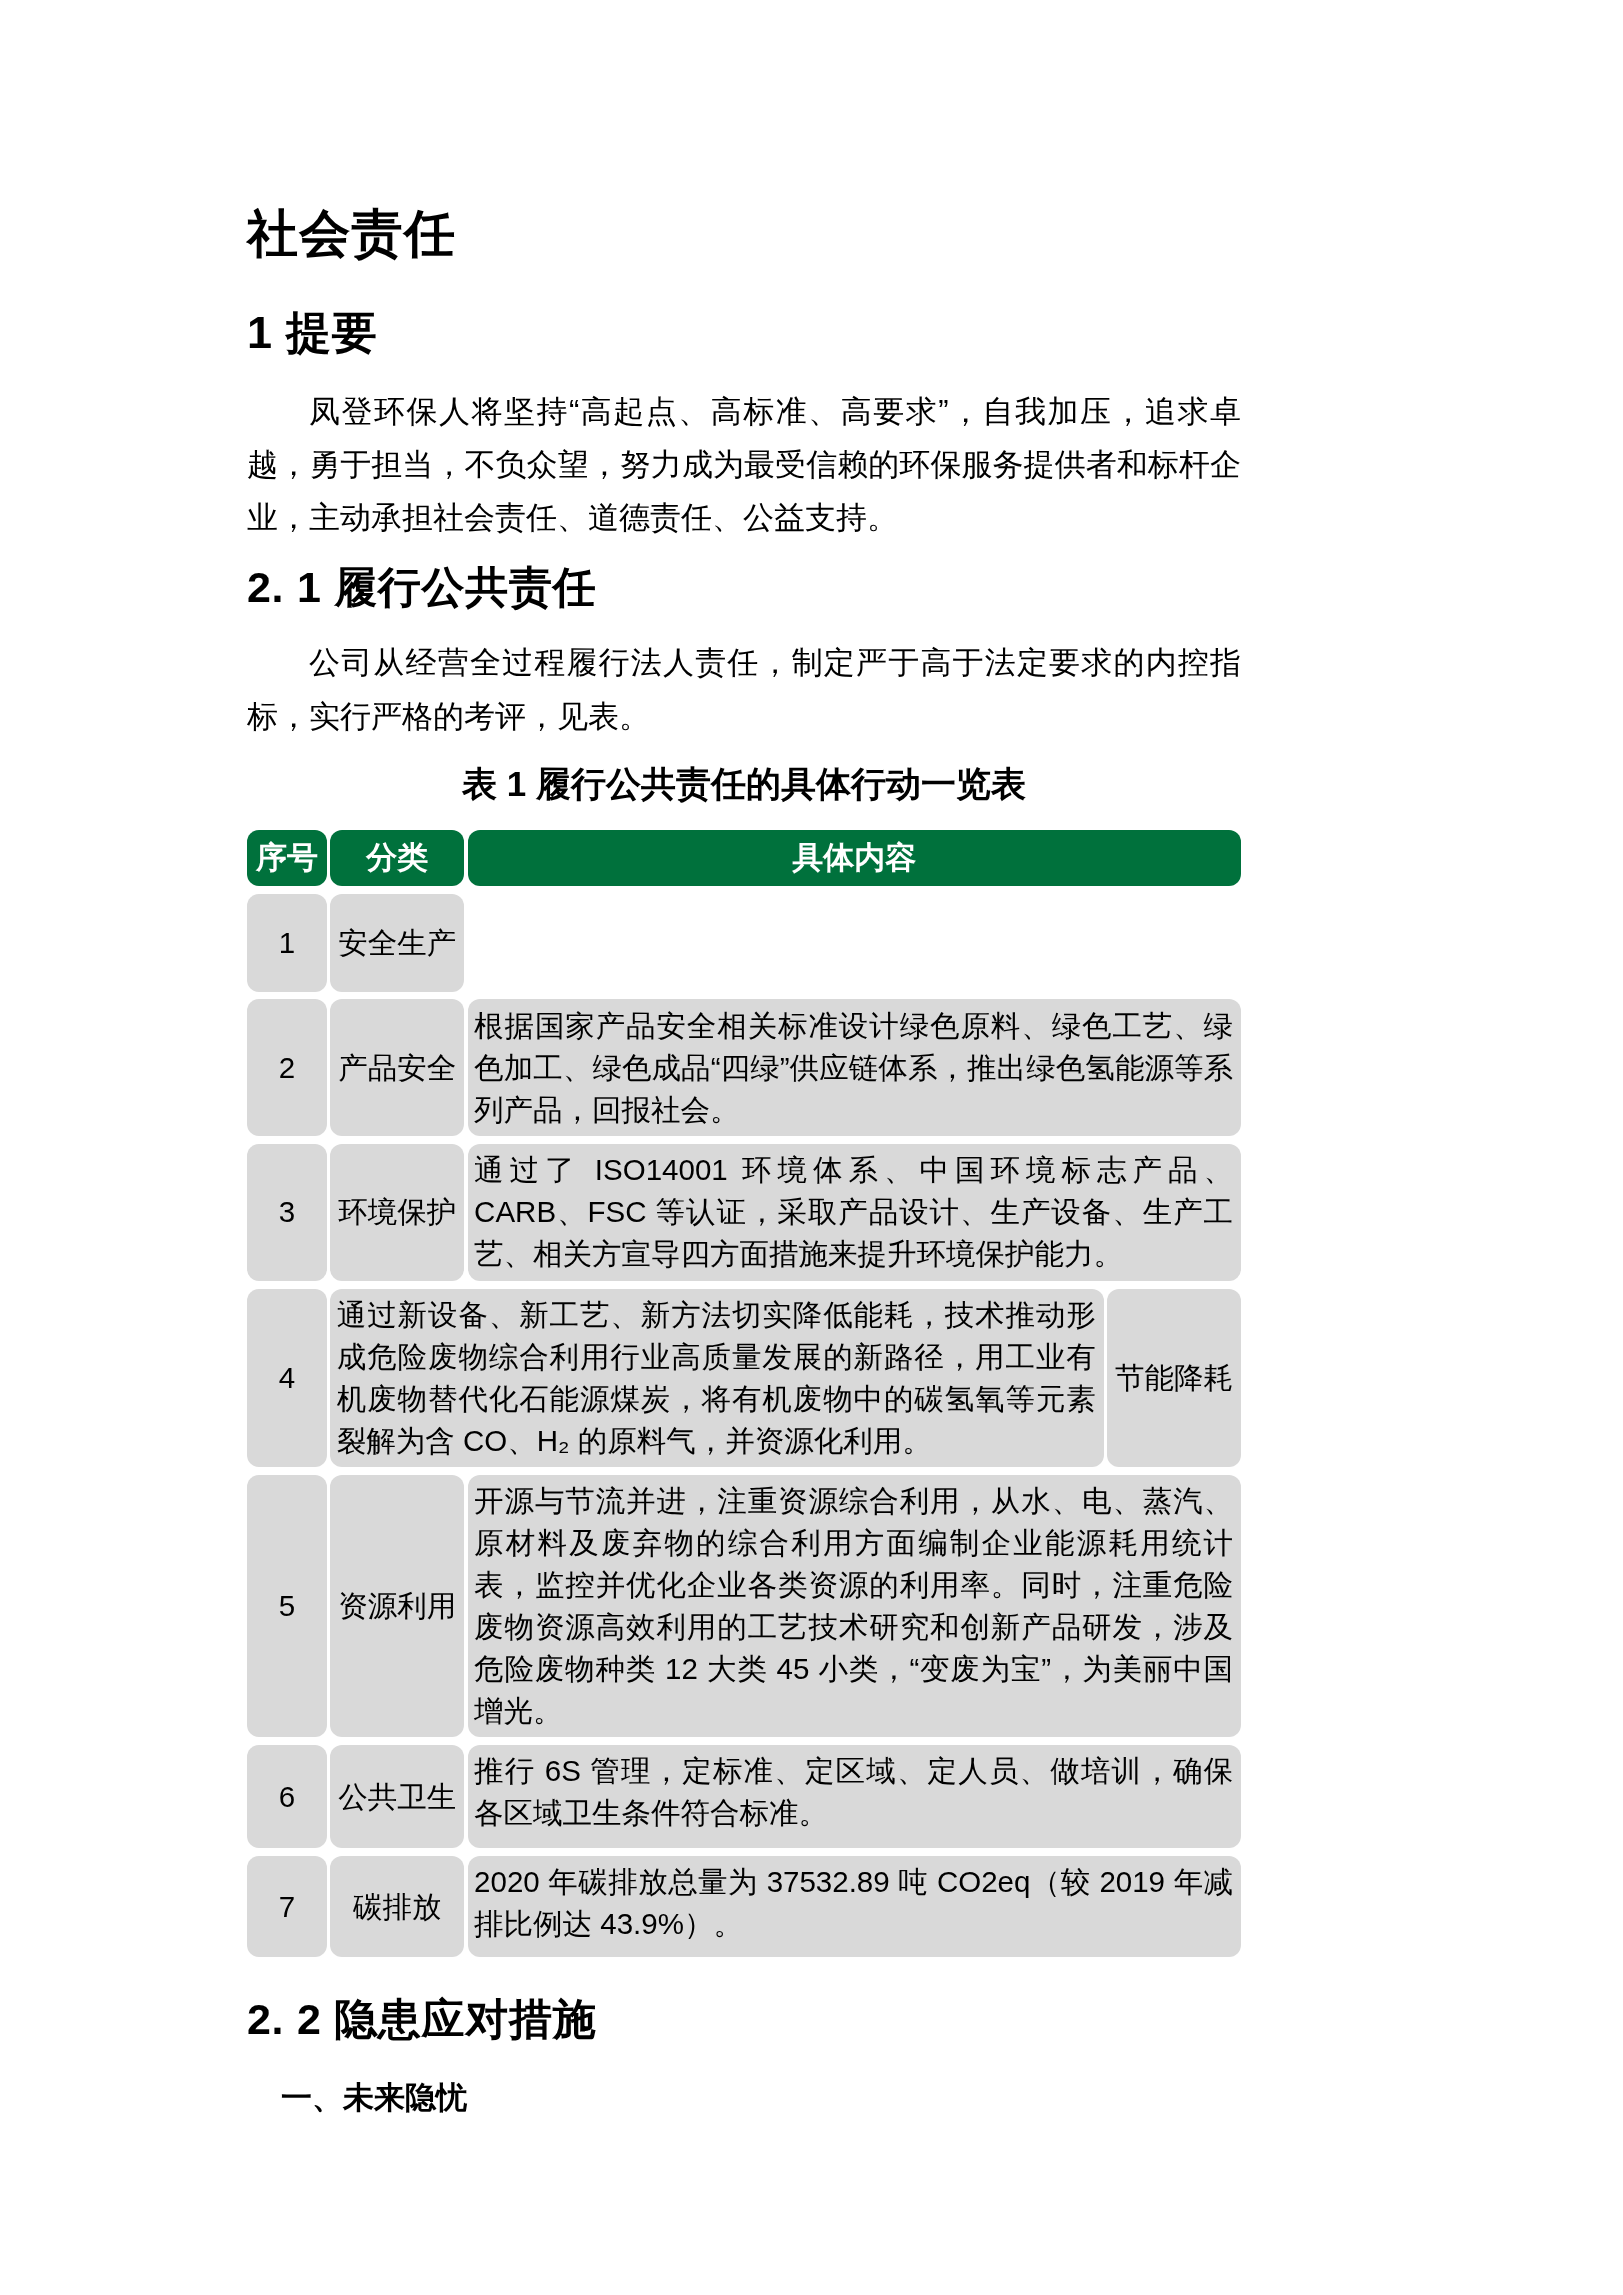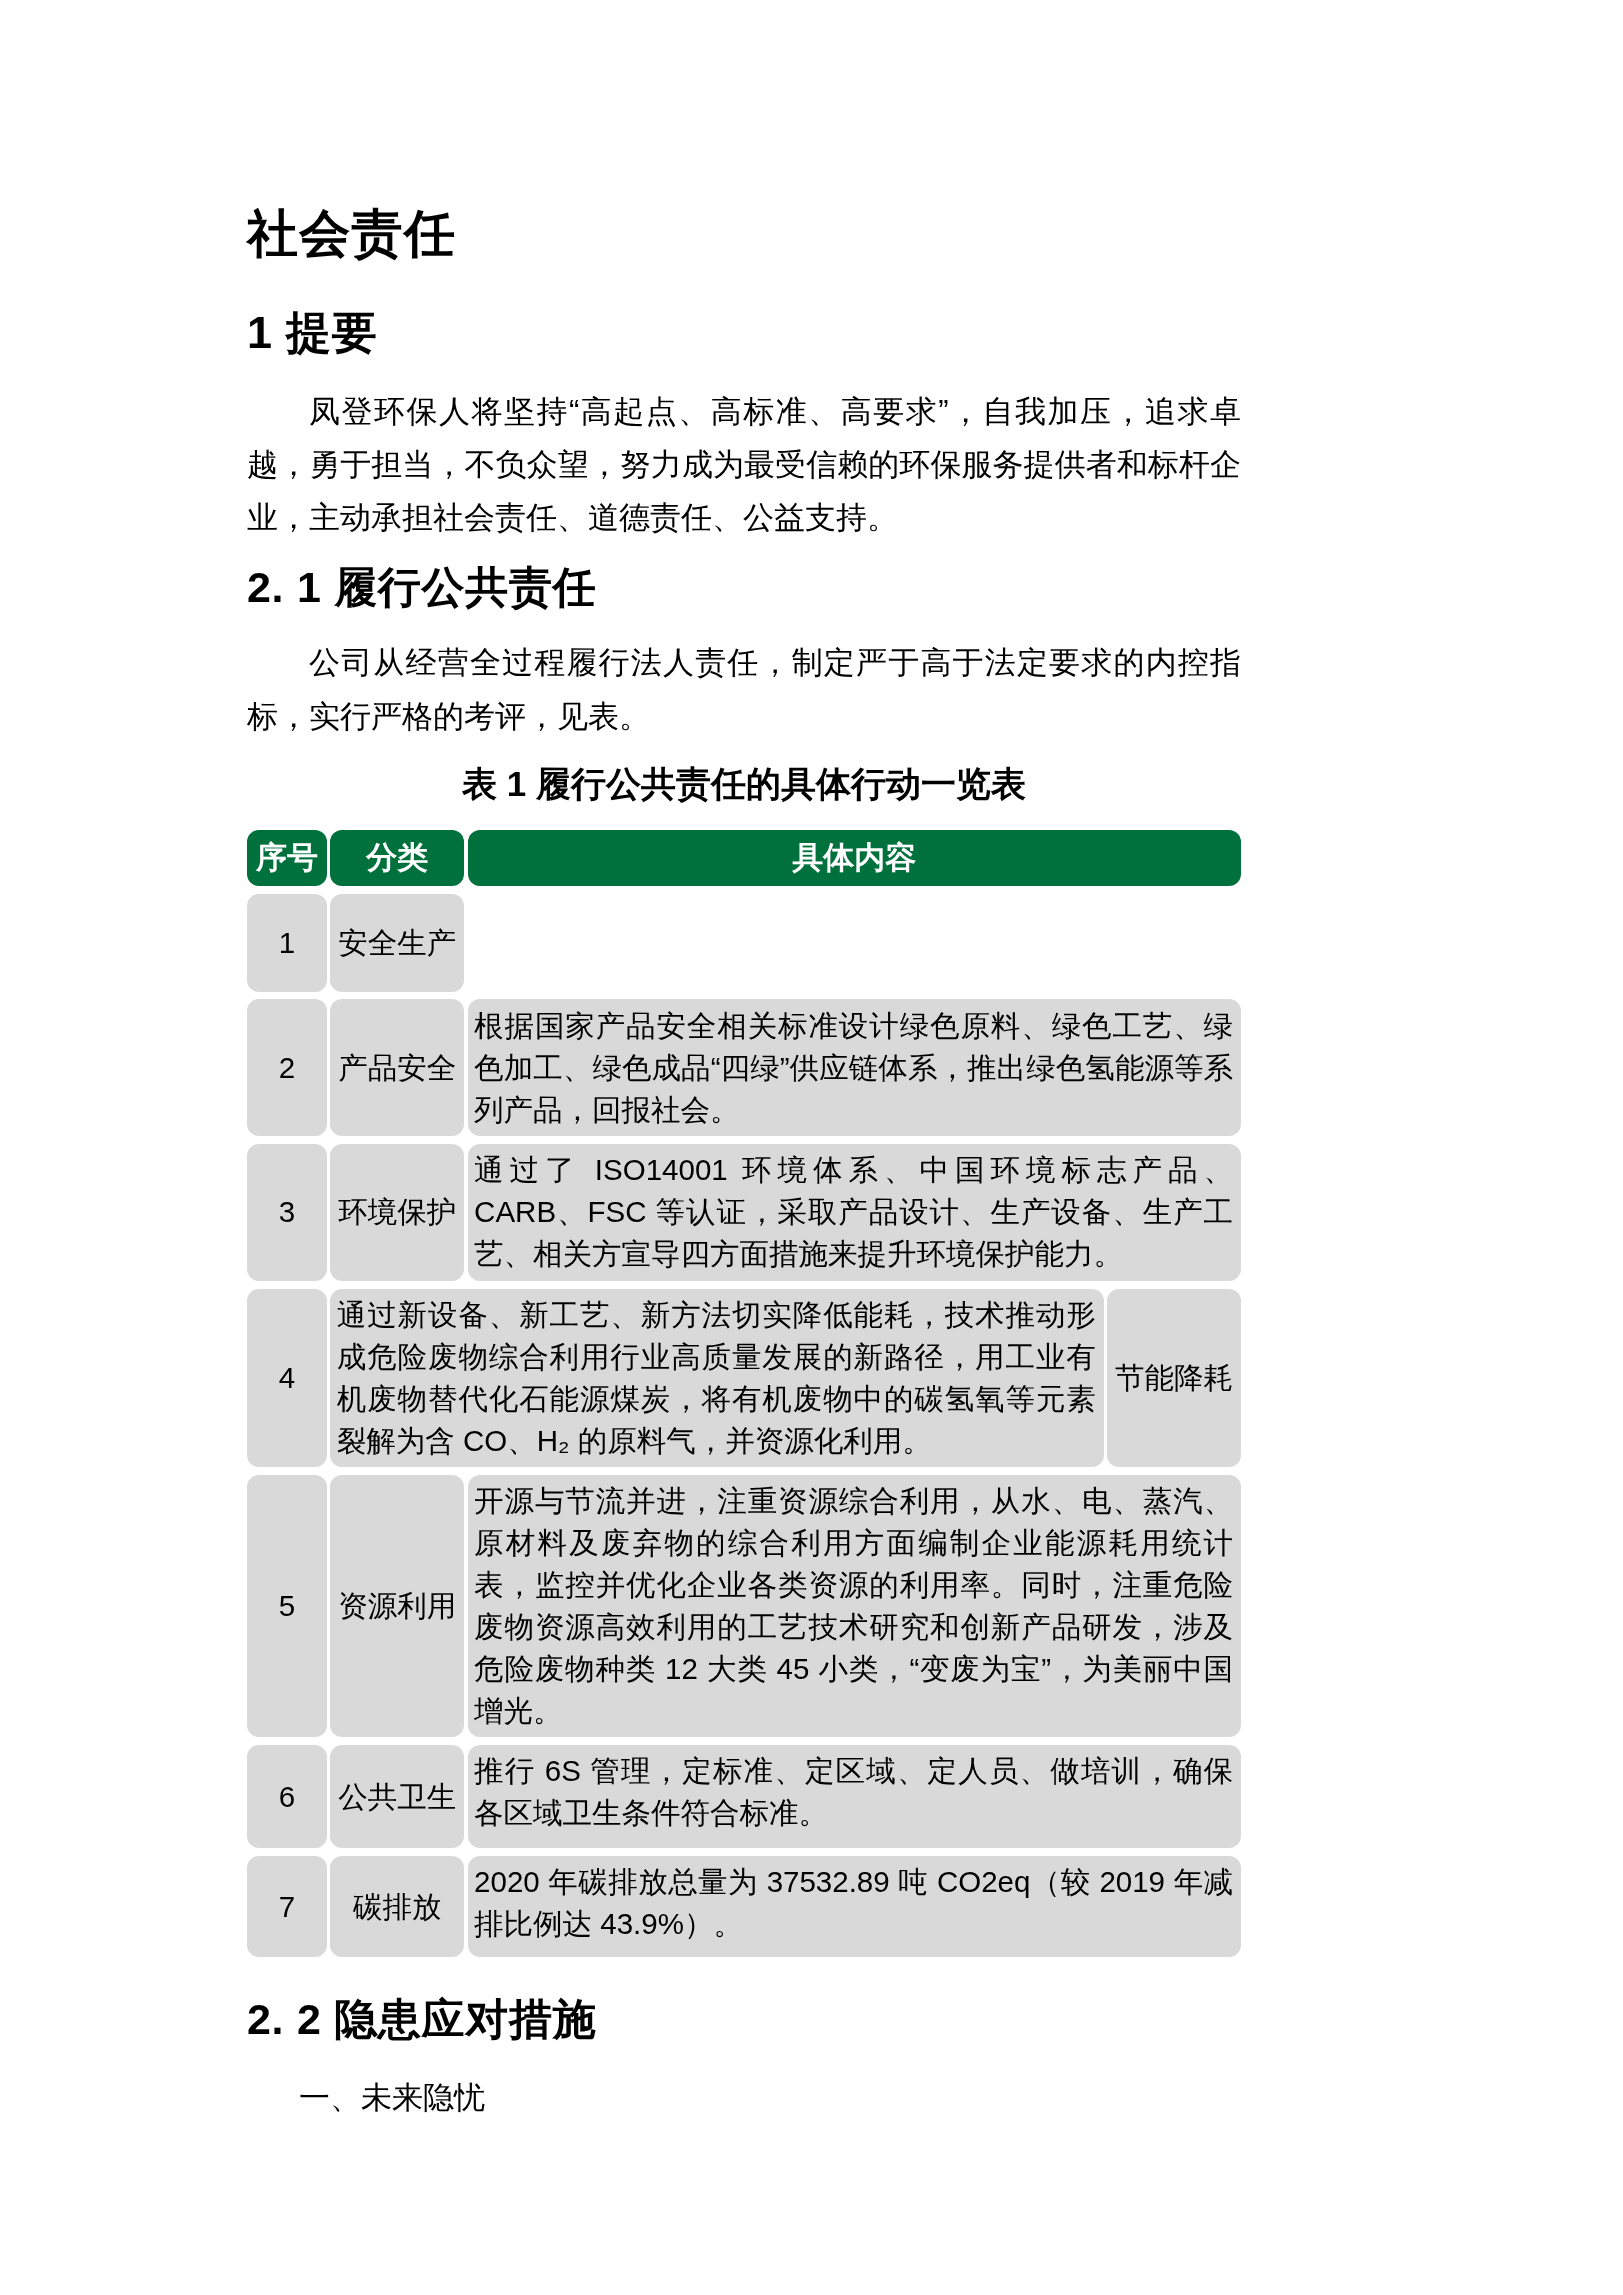--- a/index.html
+++ b/index.html
@@ -104,23 +104,23 @@
   }
   .h-r1 { min-height: 98px; }
   .h-r2 { min-height: 98px; }
   .h-r3 { min-height: 137px; }
   .h-r4 { min-height: 157px; }
   .h-r5 { min-height: 209px; }
   .h-r6 { min-height: 103px; }
   .h-r7 { min-height: 101px; }
   p.list-subhead {
     font-size: 31px;
-    font-weight: 400;
+    font-weight: 700;
     line-height: 1.2;
-    margin-left: 52px;
+    margin-left: 34px;
   }
 </style>
 </head>
 <body>
 
 <main class="page">
 
   <h1 class="doc-title">社会责任</h1>
 
   <h2 class="sec-head sec-1">1 提要</h2>

